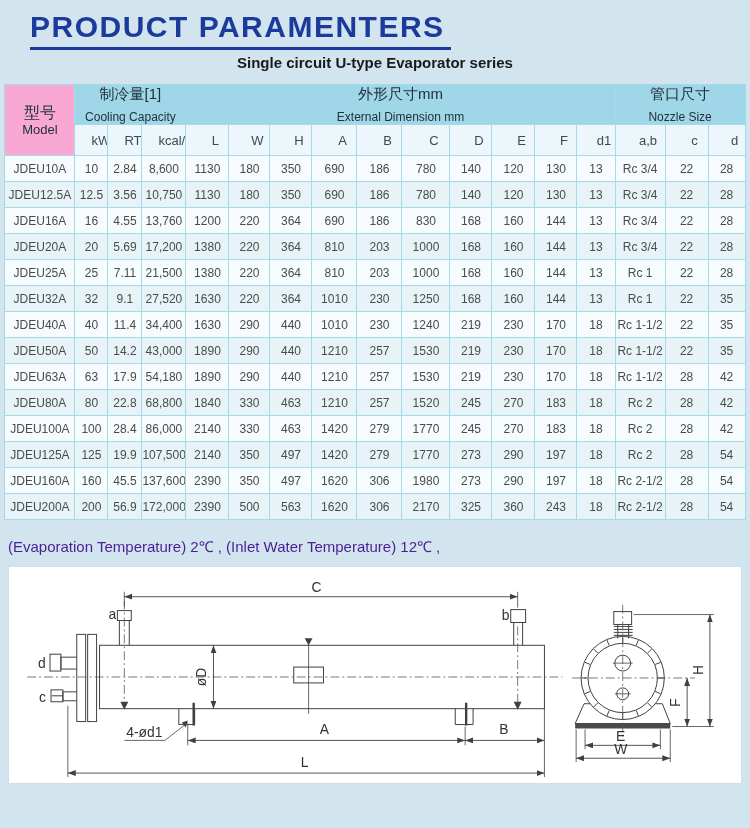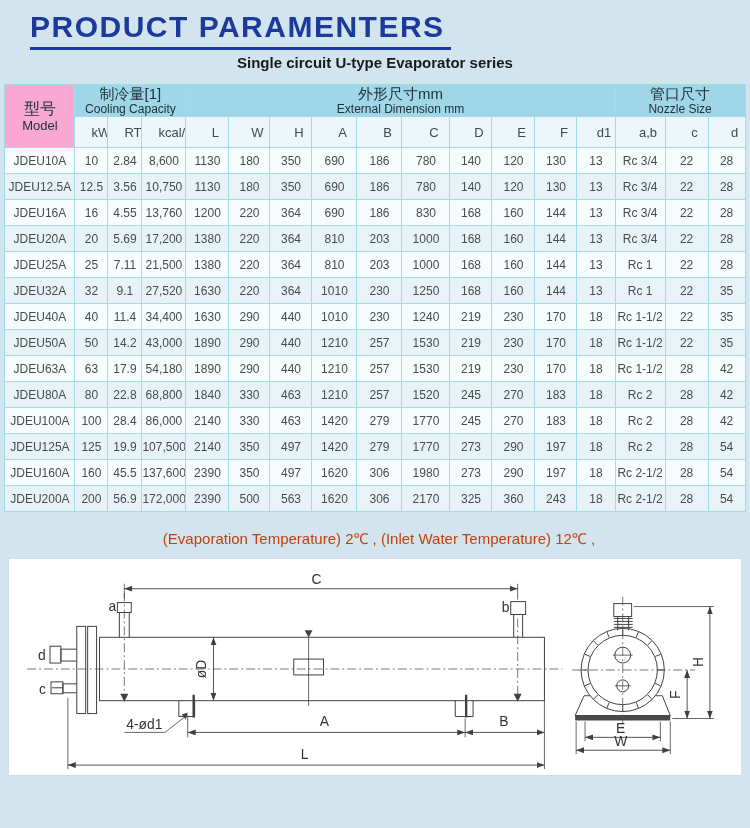--- a/index.html
+++ b/index.html
@@ -29,30 +29,30 @@
     width:740px; margin:13px auto 0 auto;
     background:#fff;
   }
   table.spec th, table.spec td {
     border:1px solid #a3dbe9;
     text-align:center; vertical-align:middle;
     padding:0; overflow:hidden; white-space:nowrap;
   }
   th.group { background:#a0d7e8; color:#20323a; font-weight:normal; height:29px; }
   th.group .zh { display:block; font-size:15px; line-height:18px; }
-  th.group .en { display:block; font-size:12px; line-height:13px; }
+  th.group .en { display:block; font-size:12px; line-height:13px;margin-top:8px; }
   th.modelcell { background:#f9a8d4; color:#20323a; font-weight:normal;margin-top:20px; }
   th.modelcell .zh { display:block; font-size:16px; line-height:19px; }
   th.modelcell .en { display:block; font-size:13px; line-height:15px; }
   tr.subrow th { background:#edf6fa; font-weight:normal; font-size:13px; color:#3c4a50; height:31px;padding-left:16px; }
   tbody td { font-size:12px; color:#4b4b4b; height:26px; }
   tbody tr:nth-child(odd)  { background:#f6fbfd; }
   tbody tr:nth-child(even) { background:#e8f3f8; }
   .notes { margin:13px 0 0 8px; }
-  .notes p { font-size:15px; color:#c2410c; line-height:28px;text-align:center; }
+  .notes p { font-size:15px; color:#4c1d95; line-height:28px; }
   .diagram-panel {
     width:734px; height:218px;
     margin:5px 0 0 8px;
     background:#fff;
     border:1px solid #cfdfe9;
   }
   .diagram-panel svg { display:block; width:100%; height:100%; }
   svg .ln   { stroke:#404040; stroke-width:1; fill:none; }
   svg .thick{ stroke:#404040; stroke-width:2.4; fill:none; }
   svg .cl   { stroke:#555; stroke-width:0.8; fill:none; stroke-dasharray:9 3 2 3; }

